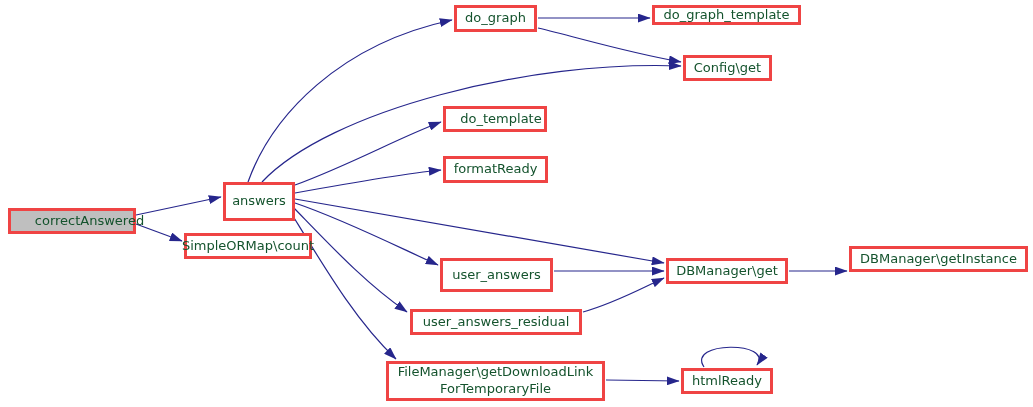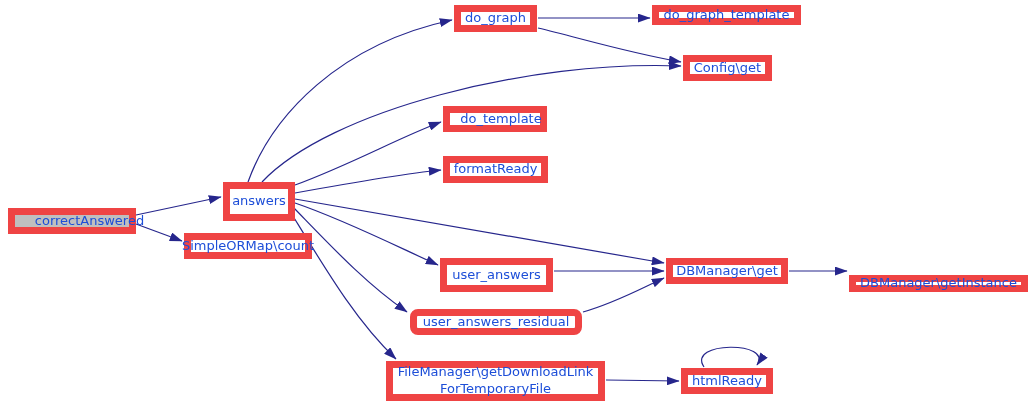--- a/index.html
+++ b/index.html
@@ -8,24 +8,24 @@
     width:1033px;height:407px;
     background:#ffffff;
     font-family:"DejaVu Sans","Liberation Sans",sans-serif;
     overflow:hidden;
   }
   #edge-layer{position:absolute;left:0;top:0;width:1033px;height:407px;}
   .node{
     position:absolute;
     box-sizing:border-box;
     background:#ffffff;
-    border:7px solid #ef4444;
+    border:3px solid #ef4444;
     display:flex;align-items:center;justify-content:center;
     font-size:13px;line-height:1.3;
-    color:#1d4ed8;
+    color:#14532d;
     text-align:center;
     white-space:pre-line;
     cursor:pointer;
   }
   .node.highlight{background:#bfbfbf;cursor:default;padding-left:35px;}
   .edge{fill:none;stroke-width:1.2px;}
 </style>
 </head>
 <body>
 
@@ -59,20 +59,20 @@
   <div id="node-layer">
       <div class="node highlight" style="left: 8px; top: 208px; width: 128px; height: 26px;">correctAnswered</div>
       <div class="node" style="left: 223px; top: 182px; width: 72px; height: 39px; background: rgb(255, 255, 255);">answers</div>
       <div class="node" style="left: 184px; top: 233px; width: 128px; height: 26px; background: rgb(255, 255, 255);">SimpleORMap\count</div>
       <div class="node" style="left: 454px; top: 5px; width: 83px; height: 27px; background: rgb(255, 255, 255);">do_graph</div>
       <div class="node" style="left: 652px; top: 5px; width: 149px; height: 20px; background: rgb(255, 255, 255);">do_graph_template</div>
       <div class="node" style="left: 683px; top: 55px; width: 89px; height: 26px; background: rgb(255, 255, 255);">Config\get</div>
       <div class="node" style="left: 443px; top: 106px; width: 104px; height: 26px; background: rgb(255, 255, 255); padding-left: 12px;">do_template</div>
       <div class="node" style="left: 443px; top: 156px; width: 105px; height: 27px; background: rgb(255, 255, 255);">formatReady</div>
       <div class="node" style="left: 440px; top: 258px; width: 113px; height: 34px; background: rgb(255, 255, 255);">user_answers</div>
-      <div class="node" style="left: 410px; top: 309px; width: 172px; height: 26px; background: rgb(255, 255, 255); border-radius: 8px;">user_answers_residual</div>
+      <div class="node" style="left: 410px; top: 309px; width: 172px; height: 26px; background: rgb(255, 255, 255);">user_answers_residual</div>
       <div class="node" style="left: 666px; top: 258px; width: 122px; height: 26px; background: rgb(255, 255, 255);">DBManager\get</div>
-      <div class="node" style="left: 849px; top: 275px; width: 179px; height: 17px; background: rgb(255, 255, 255);">DBManager\getInstance</div>
+      <div class="node" style="left: 849px; top: 246px; width: 179px; height: 26px; background: rgb(255, 255, 255);">DBManager\getInstance</div>
       <div class="node" style="left: 386px; top: 361px; width: 219px; height: 40px; background: rgb(255, 255, 255);">FileManager\getDownloadLink
 ForTemporaryFile</div>
       <div class="node" style="left: 681px; top: 368px; width: 92px; height: 26px; background: rgb(255, 255, 255);">htmlReady</div>
     </div>
 </div>
 
 </body></html>

